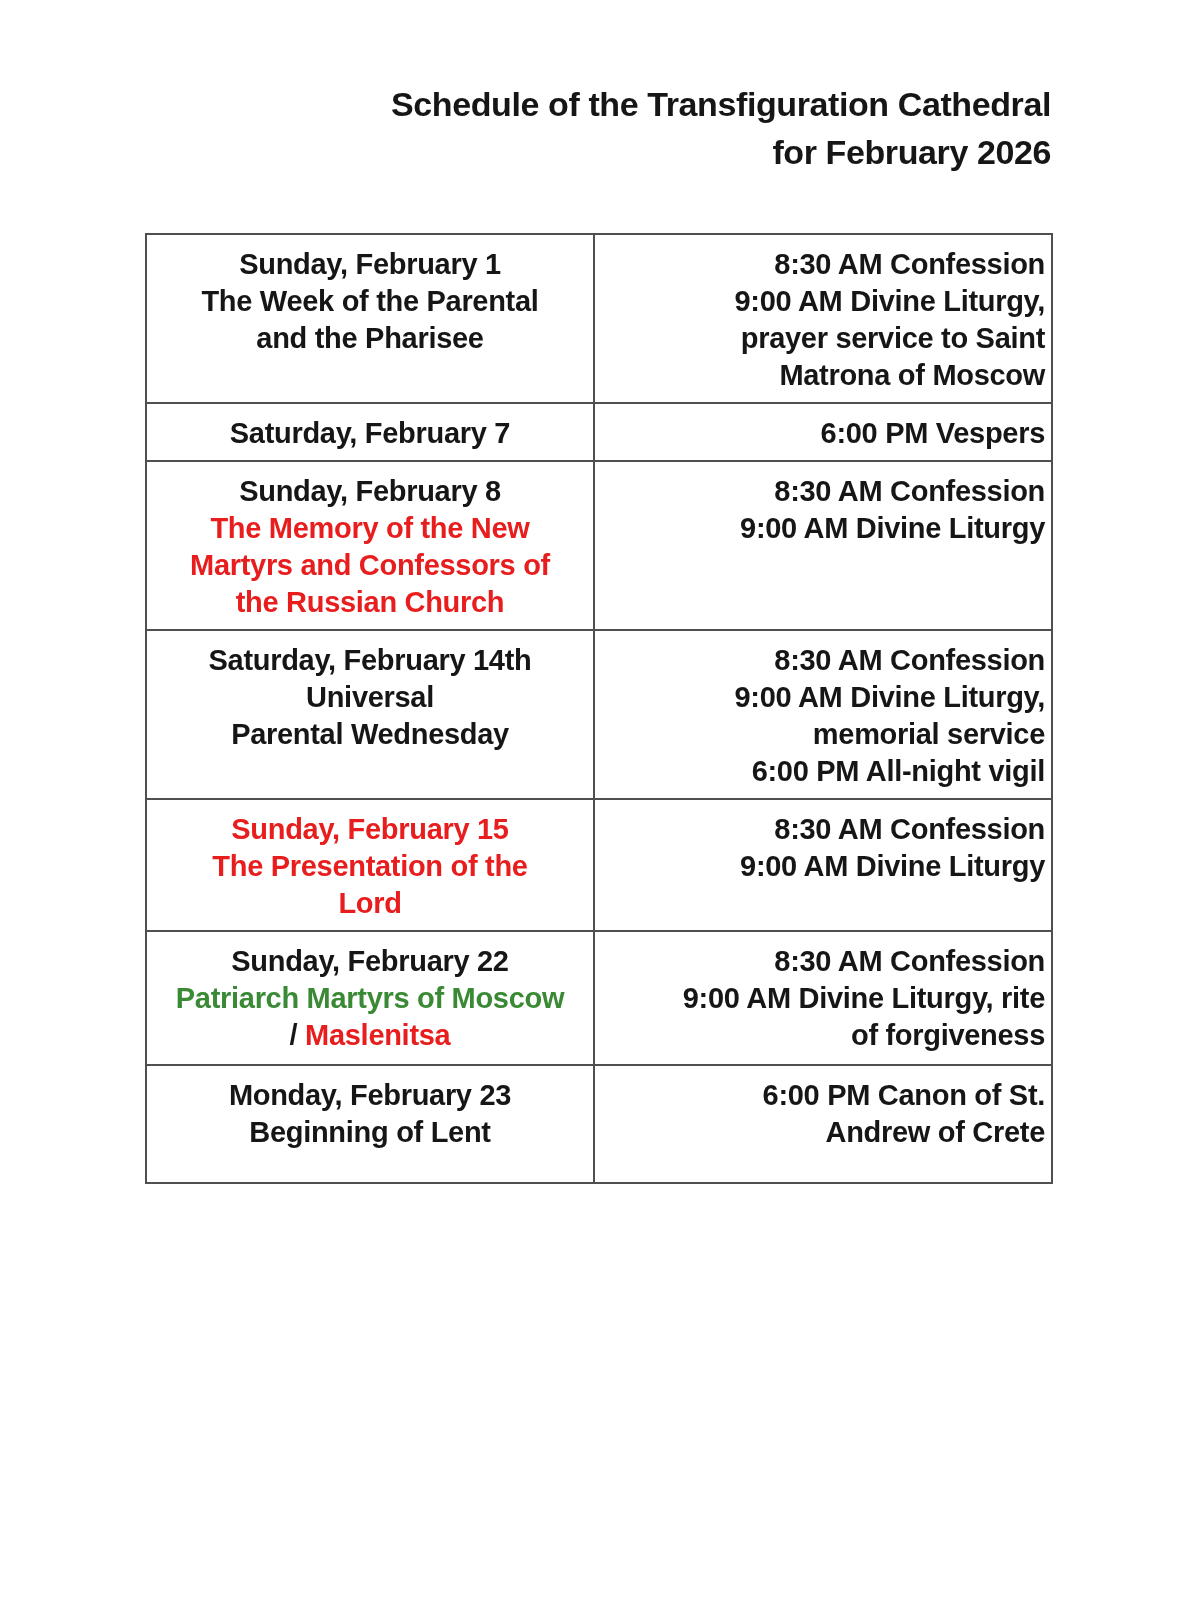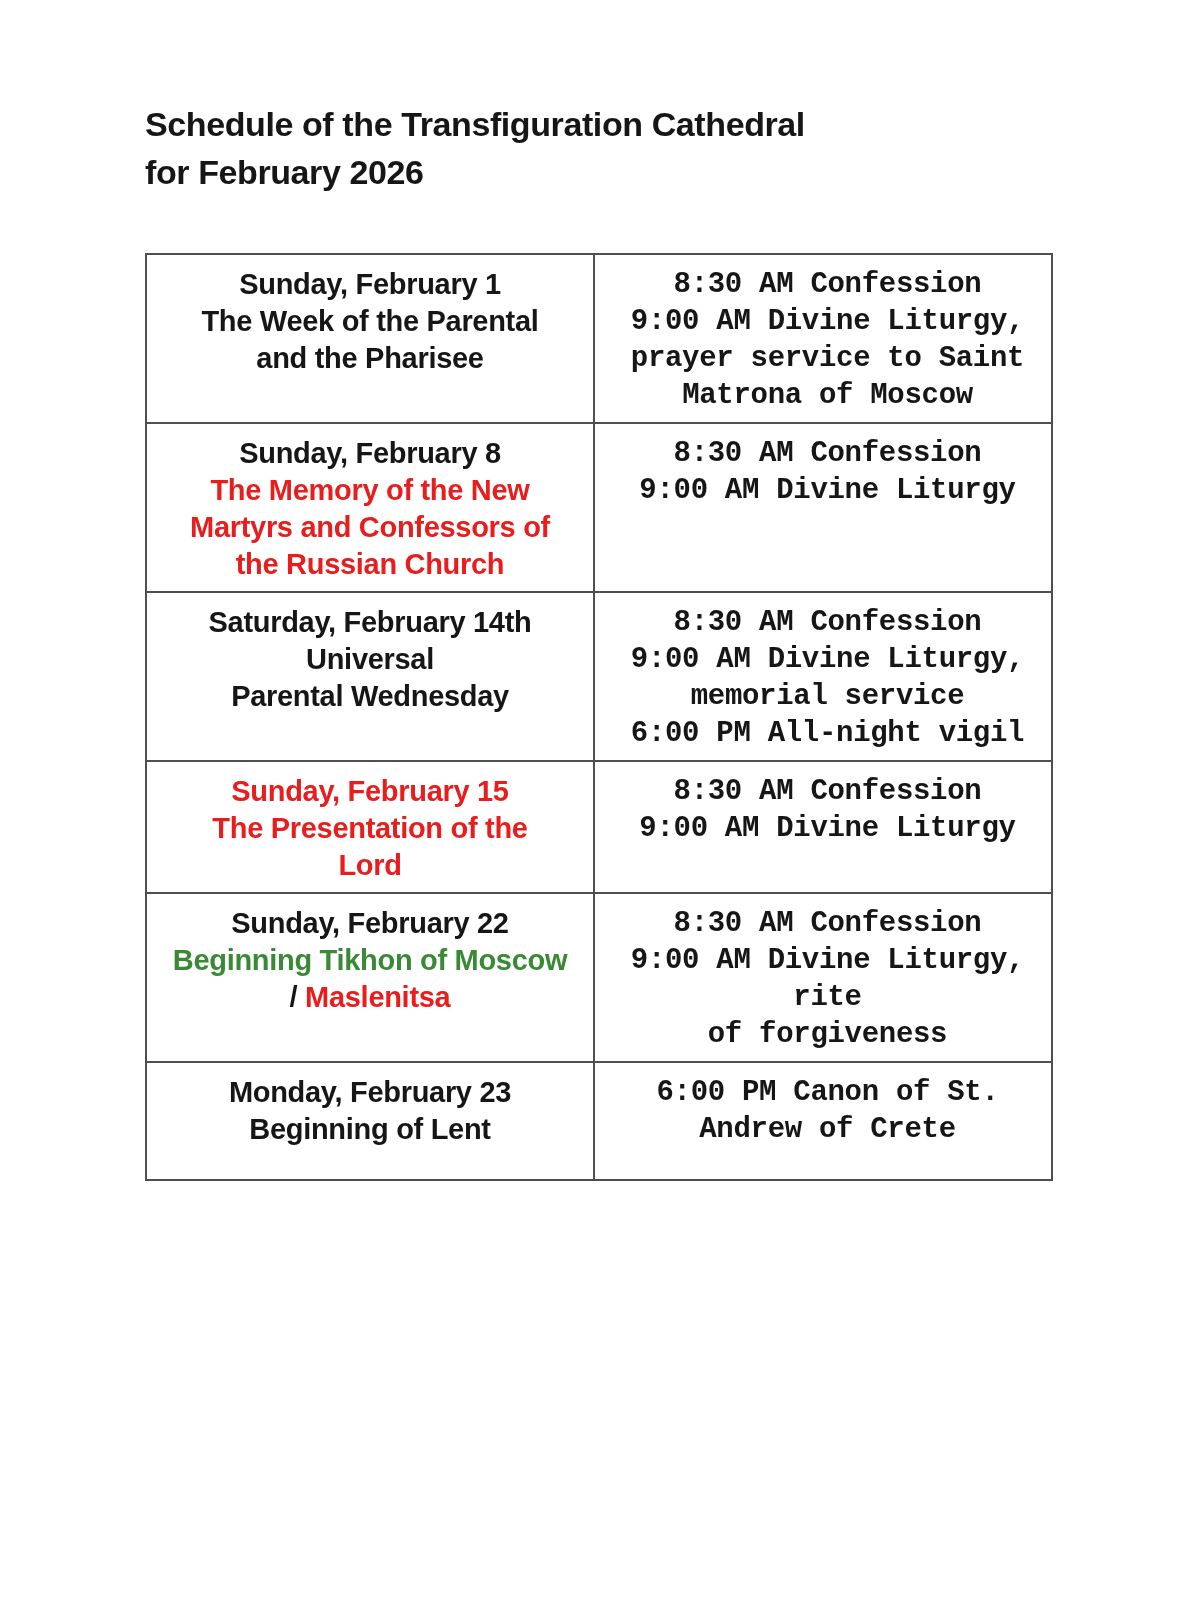--- a/index.html
+++ b/index.html
@@ -16,24 +16,24 @@
     font-family: "Liberation Sans", sans-serif;
   }
   .page {
     position: relative;
     width: 1200px;
     height: 1600px;
     background: var(--background);
     overflow: hidden;
   }
   .title {
-    margin-top: 100px;
+    margin-top: 80px;
     margin-left: 145px;
     width: 906px;
-    text-align: left;
+    text-align: right;
     font-size: 34px;
     font-weight: bold;
     letter-spacing: -0.4px;
     line-height: 48px;
     color: var(--text);
   }
   table.schedule {
     border-collapse: collapse;
     table-layout: fixed;
     margin-top: 57px;
@@ -50,24 +50,23 @@
     letter-spacing: -0.3px;
     line-height: 37px;
     color: var(--text);
   }
   td.date-cell {
     text-align: center;
     padding-left: 6px;
     padding-right: 6px;
   }
   td.service-cell {
-    text-align: center;
+    text-align: right;
     padding-left: 15px;
     padding-right: 6px;
-    font-family: Liberation Mono, monospace;
   }
   .c-text  { color: var(--text); }
   .c-red   { color: var(--red); }
   .c-green { color: var(--green); }
 </style>
 </head>
 <body>
 
 <div class="page">
   <div class="title">
@@ -85,20 +84,28 @@
           <td class="date-cell">
             <div><span class="c-text">Sunday, February 1</span></div>
             <div><span class="c-text">The Week of the Parental</span></div>
             <div><span class="c-text">and the Pharisee</span></div>
           </td>
           <td class="service-cell">
             <div>8:30 AM Confession</div>
             <div>9:00 AM Divine Liturgy,</div>
             <div>prayer service to Saint</div>
             <div>Matrona of Moscow</div>
+          </td>
+        </tr>
+        <tr style="height: 58px;">
+          <td class="date-cell">
+            <div><span class="c-text">Saturday, February 7</span></div>
+          </td>
+          <td class="service-cell">
+            <div>6:00 PM Vespers</div>
           </td>
         </tr>
         <tr style="height: 169px;">
           <td class="date-cell">
             <div><span class="c-text">Sunday, February 8</span></div>
             <div><span class="c-red">The Memory of the New</span></div>
             <div><span class="c-red">Martyrs and Confessors of</span></div>
             <div><span class="c-red">the Russian Church</span></div>
           </td>
           <td class="service-cell">
@@ -126,21 +133,21 @@
             <div><span class="c-red">Lord</span></div>
           </td>
           <td class="service-cell">
             <div>8:30 AM Confession</div>
             <div>9:00 AM Divine Liturgy</div>
           </td>
         </tr>
         <tr style="height: 134px; padding-left: 6px;">
           <td class="date-cell">
             <div><span class="c-text">Sunday, February 22</span></div>
-            <div><span class="c-green">Beginning Tikhon of Moscow</span></div>
+            <div><span class="c-green">Patriarch Martyrs of Moscow</span></div>
             <div><span class="c-text">/ </span><span class="c-red">Maslenitsa</span></div>
           </td>
           <td class="service-cell">
             <div>8:30 AM Confession</div>
             <div>9:00 AM Divine Liturgy, rite</div>
             <div>of forgiveness</div>
           </td>
         </tr>
         <tr style="height: 118px;">
           <td class="date-cell">

